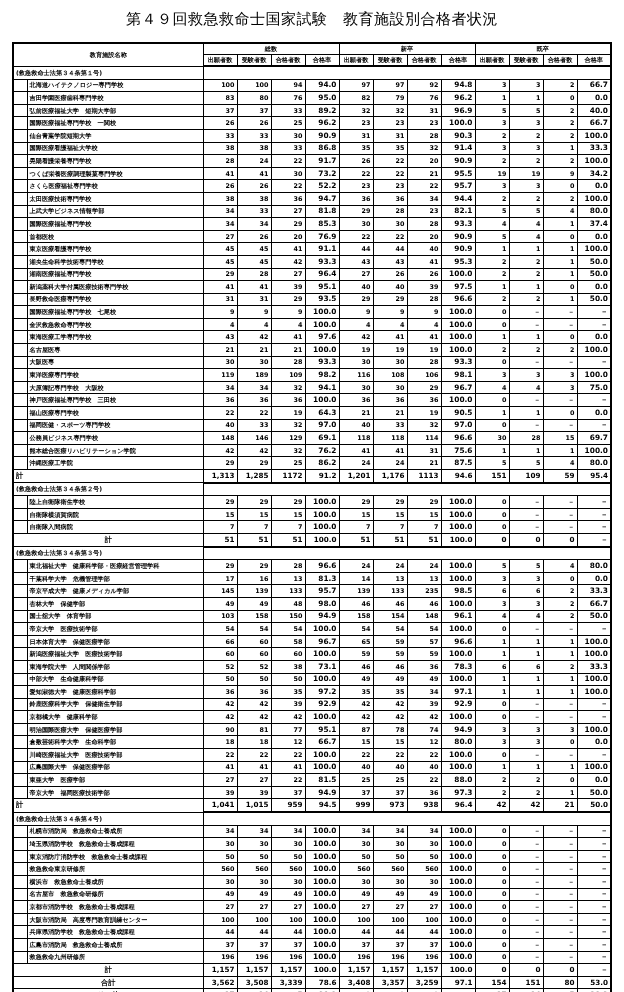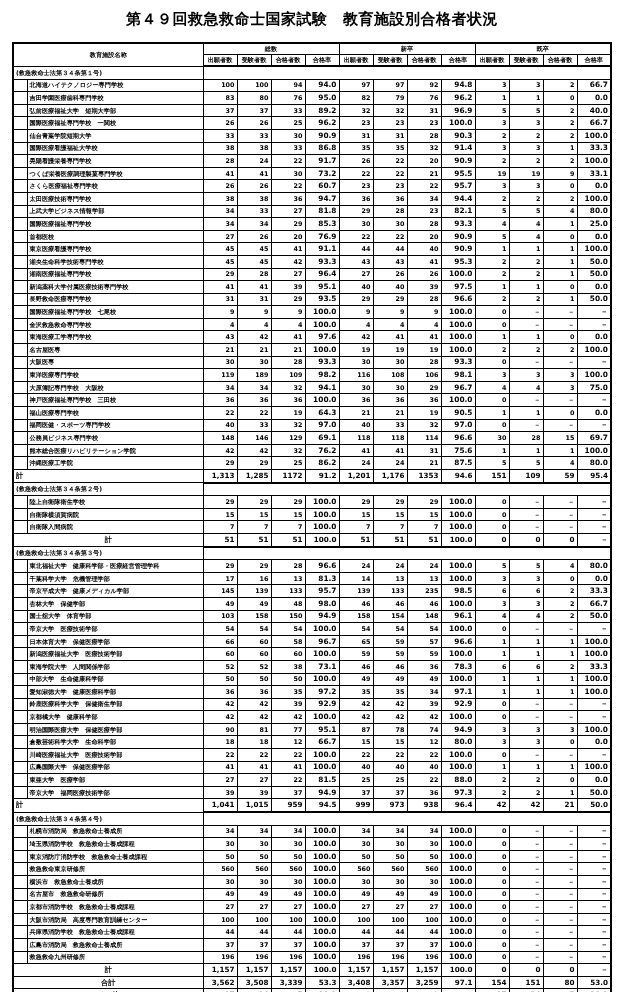--- a/index.html
+++ b/index.html
@@ -1,17 +1,17 @@
 <!DOCTYPE html>
 <html><head>
 <meta charset="utf-8">
 <style>
   html, body { margin:0; padding:0; background:#fff; }
   body { width:624px; height:992px; position:relative; font-family:"DejaVu Sans", sans-serif; color:#000; }
-  .title { position:absolute; left:0; top:10px; width:624px; text-align:center; font-size:15px; font-weight:bold; letter-spacing:0.5px; }
+  .title { position:absolute; left:0; top:10px; width:624px; text-align:center; font-size:15px; font-weight:normal; letter-spacing:0.5px; }
   table.main { position:absolute; left:12px; top:42px; width:600px; border-collapse:collapse; table-layout:fixed; font-size:6.2px; font-weight:bold; }
   table.main td, table.main th { border:1px solid #000; padding:0 2px; height:11.6px; line-height:10px; white-space:nowrap; overflow:hidden; }
   table.main th { font-weight:bold; text-align:center; height:10px; }
   td.num { text-align:right; font-size:6.4px; }
   td.rate { text-align:right; font-size:7.4px; }
   td.name { text-align:left; }
   td.indent { border-right:1px solid #000; }
   td.sec { text-align:left; border-top:2px solid #000; }
   tr.total td { font-size:7.2px; }
   tr.total td.label { text-align:center; }
@@ -186,29 +186,29 @@
         <td class="num">41</td>
         <td class="num">30</td>
         <td class="rate">73.2</td>
         <td class="num">22</td>
         <td class="num">22</td>
         <td class="num">21</td>
         <td class="rate">95.5</td>
         <td class="num">19</td>
         <td class="num">19</td>
         <td class="num">9</td>
-        <td class="rate">33.1</td>
+        <td class="rate">34.2</td>
       </tr>
       <tr>
         <td class="indent"></td>
         <td class="name">さくら医療福祉専門学校</td>
         <td class="num">26</td>
         <td class="num">26</td>
         <td class="num">22</td>
-        <td class="rate">60.7</td>
+        <td class="rate">52.2</td>
         <td class="num">23</td>
         <td class="num">23</td>
         <td class="num">22</td>
         <td class="rate">95.7</td>
         <td class="num">3</td>
         <td class="num">3</td>
         <td class="num">0</td>
         <td class="rate">0.0</td>
       </tr>
       <tr>
@@ -250,21 +250,21 @@
         <td class="num">34</td>
         <td class="num">29</td>
         <td class="rate">85.3</td>
         <td class="num">30</td>
         <td class="num">30</td>
         <td class="num">28</td>
         <td class="rate">93.3</td>
         <td class="num">4</td>
         <td class="num">4</td>
         <td class="num">1</td>
-        <td class="rate">25.0</td>
+        <td class="rate">37.4</td>
       </tr>
       <tr>
         <td class="indent"></td>
         <td class="name">首都医校</td>
         <td class="num">27</td>
         <td class="num">26</td>
         <td class="num">20</td>
         <td class="rate">76.9</td>
         <td class="num">22</td>
         <td class="num">22</td>
@@ -564,21 +564,21 @@
         <td class="rate">80.0</td>
       </tr>
       <tr class="total">
         <td colspan="2" class="labelleft">計</td>
         <td class="num">1,313</td>
         <td class="num">1,285</td>
         <td class="num">1172</td>
         <td class="rate">91.2</td>
         <td class="num">1,201</td>
         <td class="num">1,176</td>
-        <td class="num">1353</td>
+        <td class="num">1113</td>
         <td class="rate">94.6</td>
         <td class="num">151</td>
         <td class="num">109</td>
         <td class="num">59</td>
         <td class="rate">95.4</td>
       </tr>
       <tr>
         <td colspan="2" class="sec">(救急救命士法第３４条第２号)</td>
         <td colspan="12" style="border-top: 2px solid rgb(0, 0, 0);"></td>
       </tr>
@@ -1161,21 +1161,21 @@
         <td class="num">0</td>
         <td class="num">0</td>
         <td class="num">0</td>
         <td class="rate">－</td>
       </tr>
       <tr class="total">
         <td colspan="2" class="label">合計</td>
         <td class="num">3,562</td>
         <td class="num">3,508</td>
         <td class="num">3,339</td>
-        <td class="rate">53.3</td>
+        <td class="rate">78.6</td>
         <td class="num">3,408</td>
         <td class="num">3,357</td>
         <td class="num">3,259</td>
         <td class="rate">97.1</td>
         <td class="num">154</td>
         <td class="num">151</td>
         <td class="num">80</td>
         <td class="rate">53.0</td>
       </tr>
       <tr class="total">

